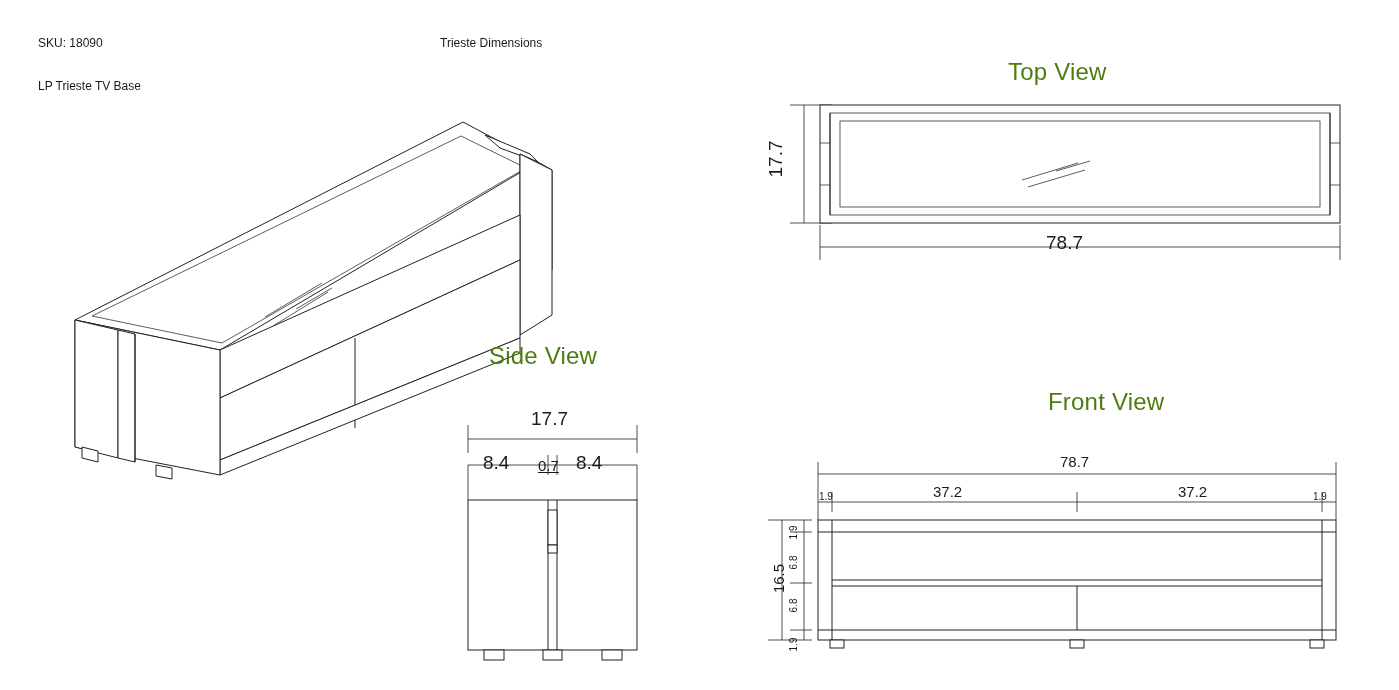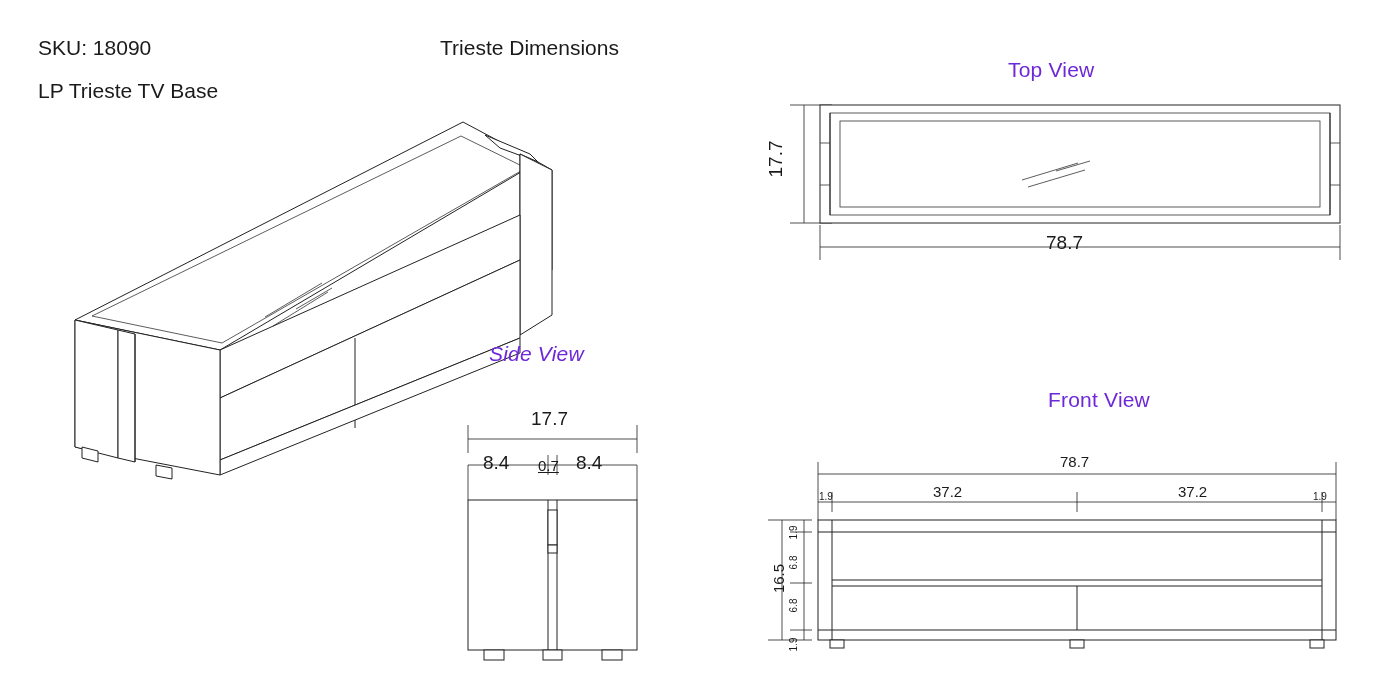--- a/index.html
+++ b/index.html
@@ -10,27 +10,27 @@
   body {
     width: 1399px;
     height: 690px;
     position: relative;
     font-family: "Liberation Sans", sans-serif;
     color: #1a1a1a;
     overflow: hidden;
   }
   .abs { position: absolute; }
   .lbl {
-    font-size: 21px;
+    font-size: 12px;
     color: #1a1a1a;
     white-space: nowrap;
   }
   .view-title {
-    font-size: 21px;
-    color: #6d28d9;
+    font-size: 24px;
+    color: #4d7c0f;
     white-space: nowrap;
     letter-spacing: 0.2px;
   }
   .dim {
     font-size: 19px;
     color: #1a1a1a;
     white-space: nowrap;
   }
   .dim-sm {
     font-size: 15px;
@@ -90,21 +90,21 @@
     <polygon class="ln fillw" points="96,355 112,358 112,369 96,366"></polygon>
 
     <line class="ln" x1="75" y1="224" x2="75" y2="352"></line>
 
     <line class="ln-thin" x1="205" y1="207" x2="262" y2="173"></line>
     <line class="ln-thin" x1="213" y1="216" x2="268" y2="182"></line>
     <line class="ln-thin" x1="236" y1="199" x2="272" y2="178"></line>
   </svg>
 </div>
 
-<div class="abs view-title" style="left:489px; top:342px;font-style:italic;">Side View</div>
+<div class="abs view-title" style="left:489px; top:342px;">Side View</div>
 
 <div class="abs" style="left:440px; top:405px; width:240px; height:275px;">
   <svg width="240" height="275" viewBox="0 0 240 275">
 
     <line class="ln-dim" x1="28" y1="20" x2="28" y2="48"></line>
     <line class="ln-dim" x1="197" y1="20" x2="197" y2="48"></line>
     <line class="ln-dim" x1="28" y1="34" x2="197" y2="34"></line>
 
     <line class="ln-dim" x1="28" y1="60" x2="197" y2="60"></line>
     <line class="ln-dim" x1="108" y1="50" x2="108" y2="70"></line>

